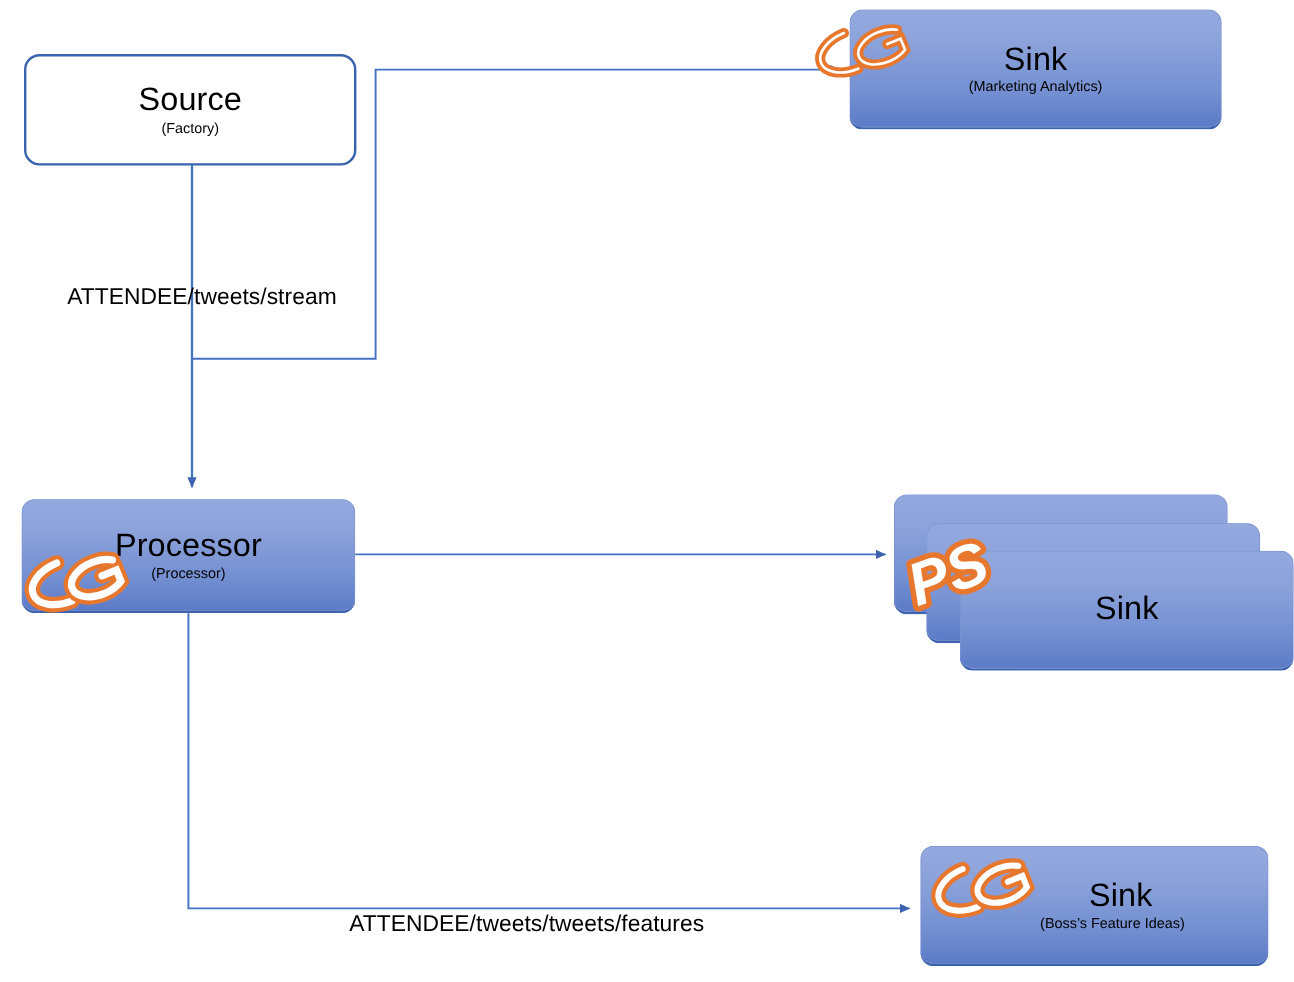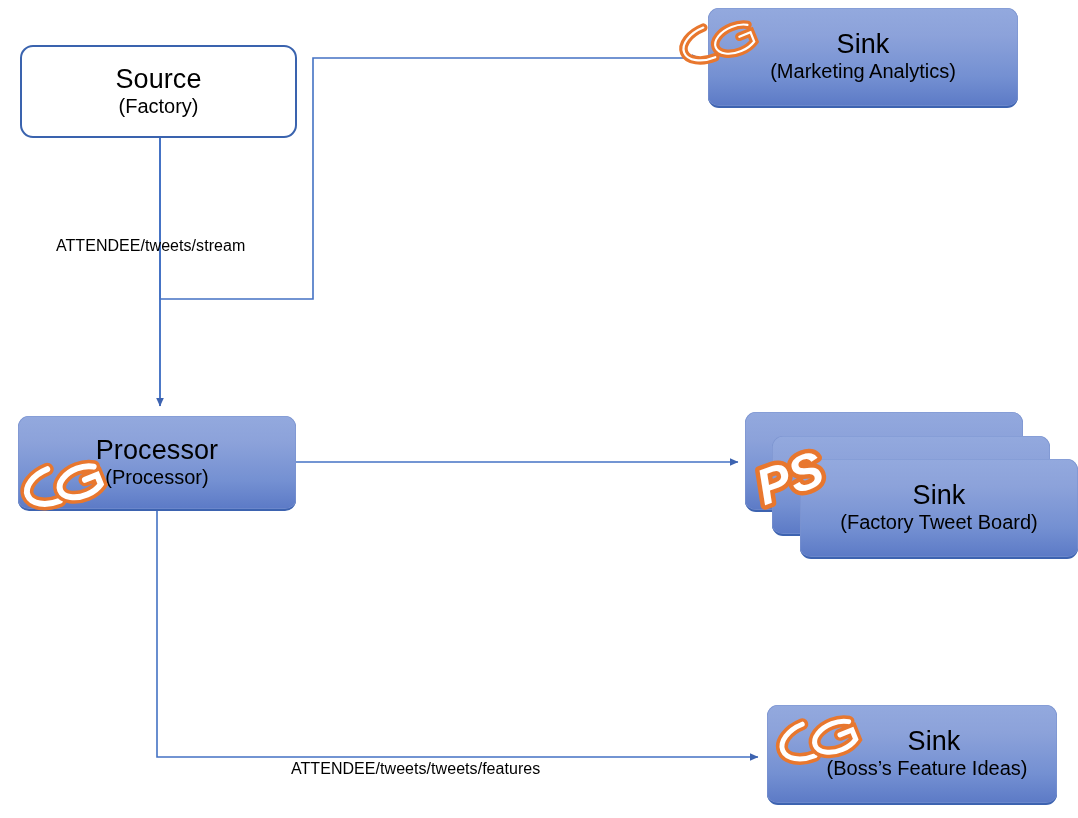--- a/index.html
+++ b/index.html
@@ -37,21 +37,21 @@
     justify-content: center;
     text-align: center;
   }
   .node .title {
     font-size: 27px;
     line-height: 1.08;
     letter-spacing: 0.1px;
     white-space: nowrap;
   }
   .node .subtitle {
-    font-size: 20px;
+    font-size: 12px;
     line-height: 1.18;
     white-space: nowrap;
     margin-top: 1px;
   }
   
   .source-node {
     background: #ffffff;
     border: 2.5px solid #3A63AE;
     border-radius: 13px;
   }
@@ -65,21 +65,21 @@
   .stack-back {
     position: absolute;
     box-sizing: border-box;
     background: linear-gradient(to bottom, #93A9DE 0%, #8CA2DA 28%, #7490D2 70%, #5C7AC6 100%);
     border-radius: 11px;
     border-bottom: 2px solid #3D63B0;
     box-shadow: 0 0 0 0.6px #7B93CF inset;
   }
   .edge-label {
     position: absolute;
-    font-size: 16px;
+    font-size: 19px;
     white-space: nowrap;
     color: #000000;
     letter-spacing: 0.05px;
   }
   .logo {
     position: absolute;
     pointer-events: none;
   }
 </style>
 </head>
@@ -149,21 +149,20 @@
       <g fill="none" stroke="#FFFFFF" stroke-width="6" stroke-linecap="round">
         <path d="M90,31 A23,14 0 1 0 90,50 L90,40 L77,40"></path>
       </g>
     </g>
   </svg>
 
   <div class="stack-back" style="left:745px; top:412px; width:278px; height:100px;"></div>
   <div class="stack-back" style="left:772px; top:436px; width:278px; height:100px;"></div>
   <div class="node filled-node" style="left:800px; top:459px; width:278px; height:100px;">
     <div class="title">Sink</div>
-    <div class="subtitle">(Factory Tweet Board)</div>
   </div>
 
   <svg class="logo" style="left:748px; top:438px;" width="112" height="72" viewBox="0 0 112 72">
     <g transform="rotate(-20 56 36)">
       <text x="8" y="52" font-family="'Liberation Sans', sans-serif" font-size="50" font-weight="bold" font-style="italic" fill="#FFFFFF" stroke="#E8772E" stroke-width="9" paint-order="stroke" stroke-linejoin="round">PS</text>
     </g>
   </svg>
 
   <div class="node filled-node" style="left:767px; top:705px; width:290px; height:100px;">
     <div class="title" style="margin-left:44px;">Sink</div>

